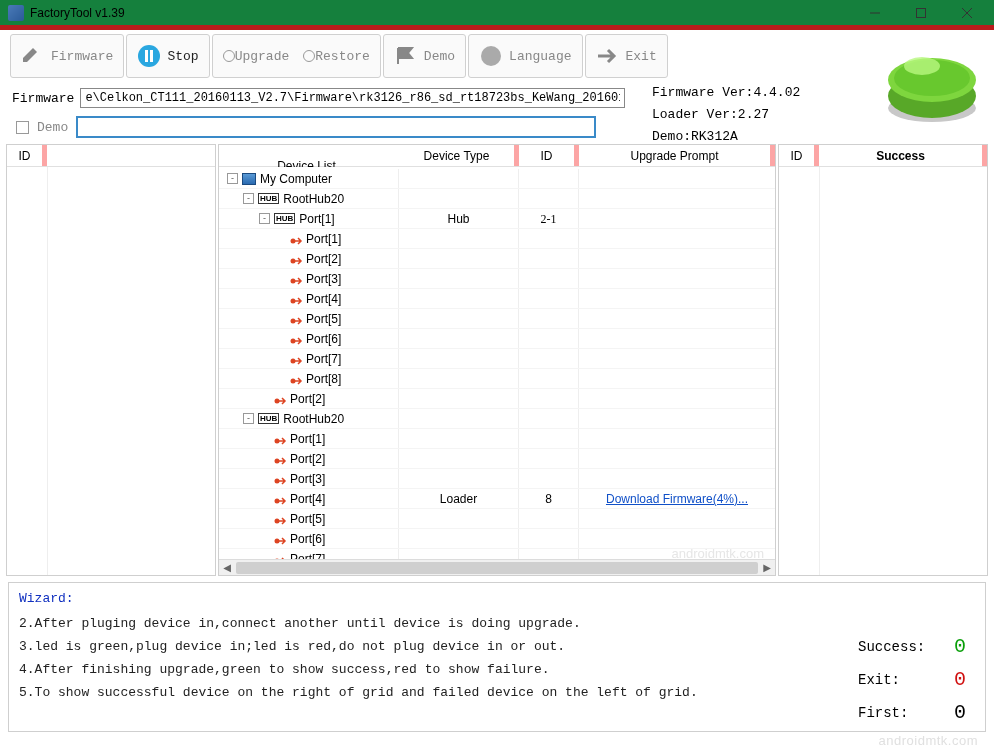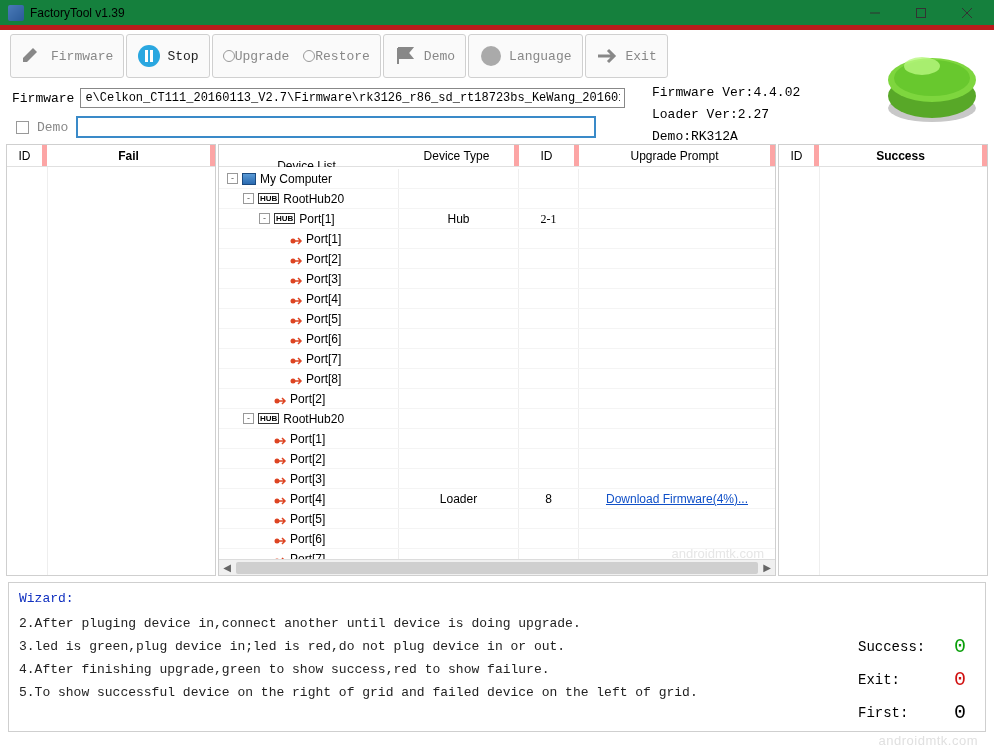--- a/index.html
+++ b/index.html
@@ -357,21 +357,20 @@
   <span class="demo-check"></span>
   <span class="mono-label" style="color:#888;">Demo</span>
   <div class="demo-input"></div>
 </div>
 
 <div class="grids">
 
   <div class="side-grid">
     <div class="grid-head">
       <div class="gh-cell" style="width:40px;">ID</div>
-      <div class="gh-cell" style="flex:1;font-weight:bold;">Fail</div>
     </div>
     <div class="grid-body"></div>
   </div>
 
   <div class="mid-grid">
     <div class="grid-head">
       <div class="gh-cell" style="width:180px;margin-top:21px;">Device List</div>
       <div class="gh-cell" style="width:120px;">Device Type</div>
       <div class="gh-cell" style="width:60px;">ID</div>
       <div class="gh-cell" style="flex:1;">Upgrade Prompt</div>

